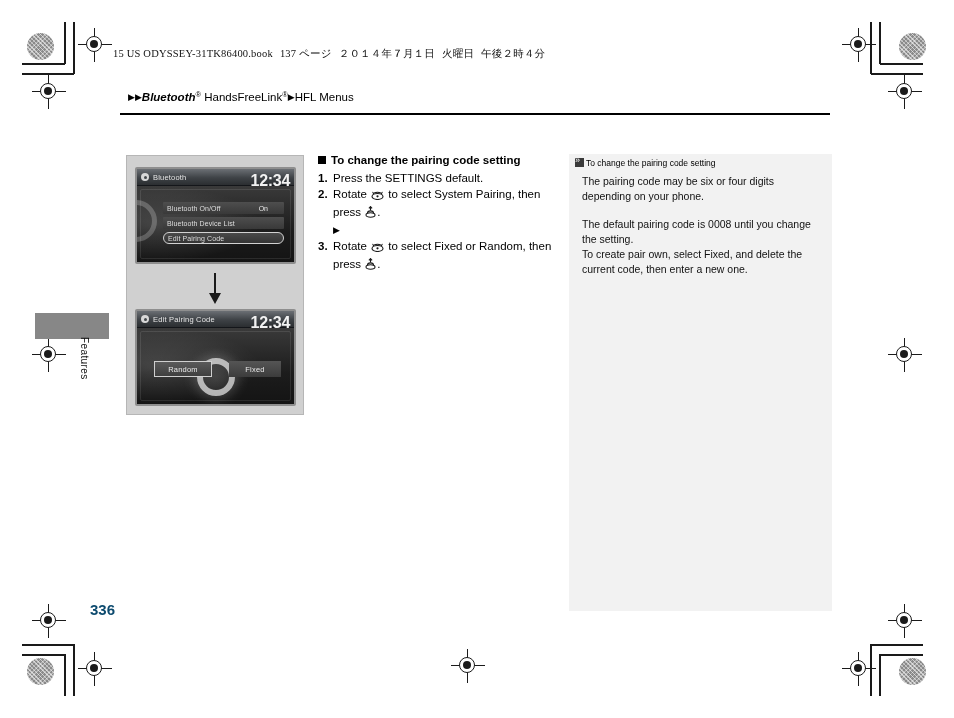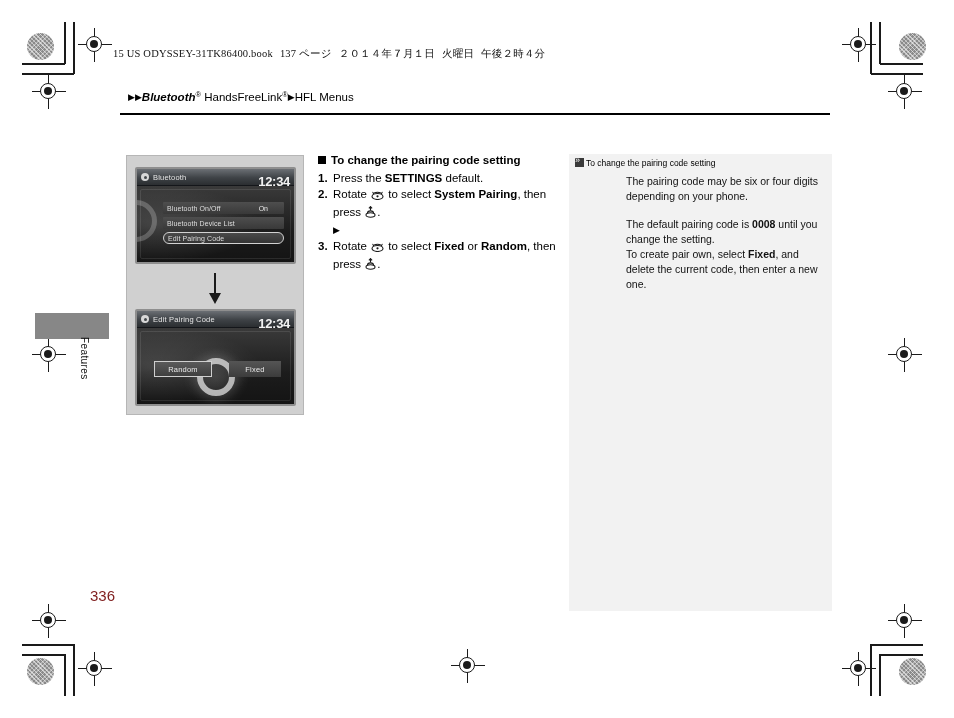--- a/index.html
+++ b/index.html
@@ -127,24 +127,24 @@
     font-size: 10px;
     color: #111;
     writing-mode: vertical-rl;
     letter-spacing: .4px;
   }
 
   
   .page-number {
     position: absolute;
     left: 90px;
-    top: 587px;
+    top: 601px;
     font-size: 15px;
-    font-weight: normal;
-    color: #7f1d1d;
+    font-weight: bold;
+    color: #0c4a6e;
   }
 
   
   .screens {
     position: absolute;
     left: 126px;
     top: 155px;
     width: 178px;
     height: 260px;
     background: #d0d0d0;
@@ -192,21 +192,21 @@
     border-radius: 50%;
   }
   .tb-title {
     font-size: 7.5px;
     color: #e6e6e6;
     letter-spacing: .2px;
     white-space: nowrap;
   }
   .tb-clock {
     margin-left: auto;
-    font-size: 13px;
+    font-size: 16px;
     font-weight: bold;
     color: #f2f2f2;
     letter-spacing: -.3px;
     line-height: 1;
     margin-top: 8px;
   }
 
   .screen-body {
     position: relative;
     height: calc(100% - 17px);
@@ -379,21 +379,21 @@
     align-items: flex-start;
     padding-left: 15px;
   }
   .substep .tri {
     width: 14px;
     flex: 0 0 auto;
     font-size: 9px;
     line-height: 16px;
   }
   .substep .txt { flex: 1 1 auto; }
-  .b { font-weight: bold; }
+  .b { font-weight: normal; }
 
   .glyph {
     display: inline-block;
     vertical-align: -2px;
     margin: 0 1px;
   }
 
   
   .note-panel {
     position: absolute;
@@ -431,21 +431,20 @@
     line-height: 11px;
   }
   .note-body {
     position: absolute;
     left: 13px;
     top: 20px;
     right: 12px;
     font-size: 10.5px;
     line-height: 15px;
     color: #111;
-    margin-left: 44px;
   }
   .note-body p { margin: 0 0 13px 0; }
   .note-body p:last-child { margin-bottom: 0; }
 </style>
 </head>
 <body>
 
 <div>
 
   <div class="dot-mark textured" style="left:27px; top:33px;"></div>

